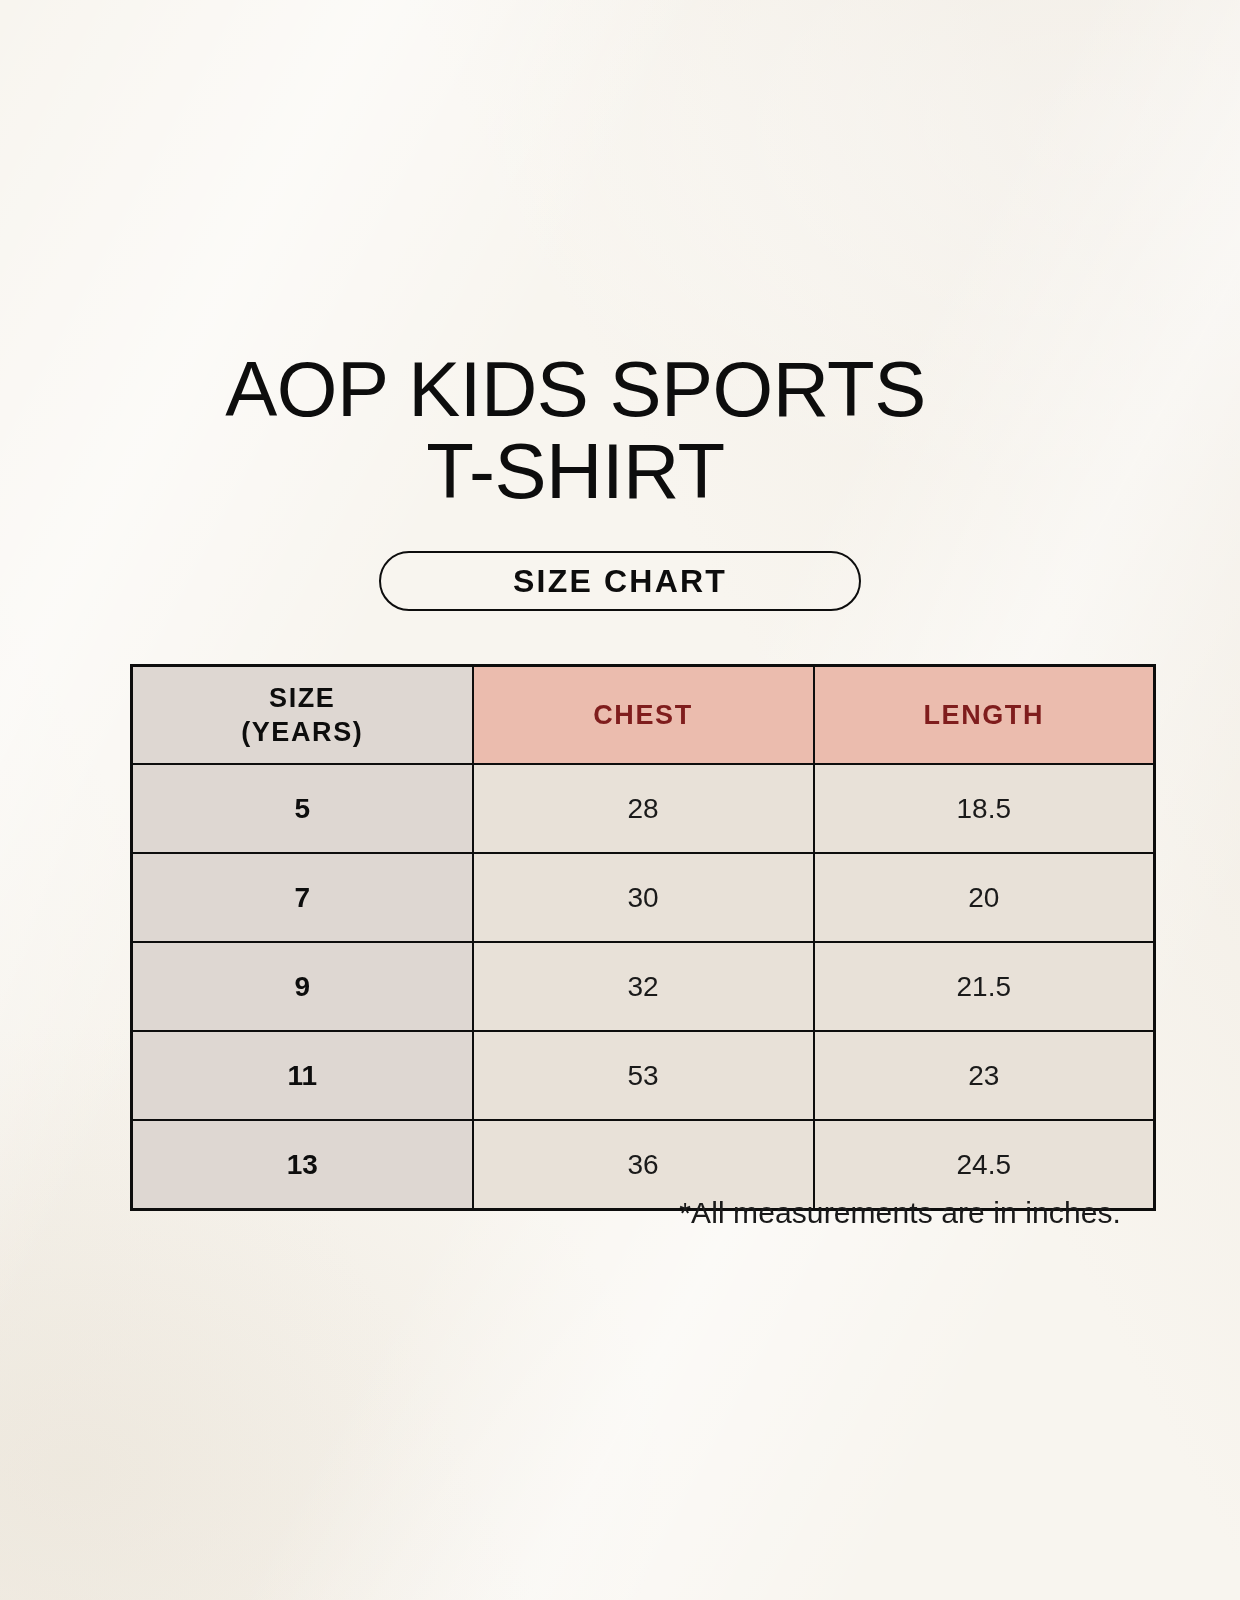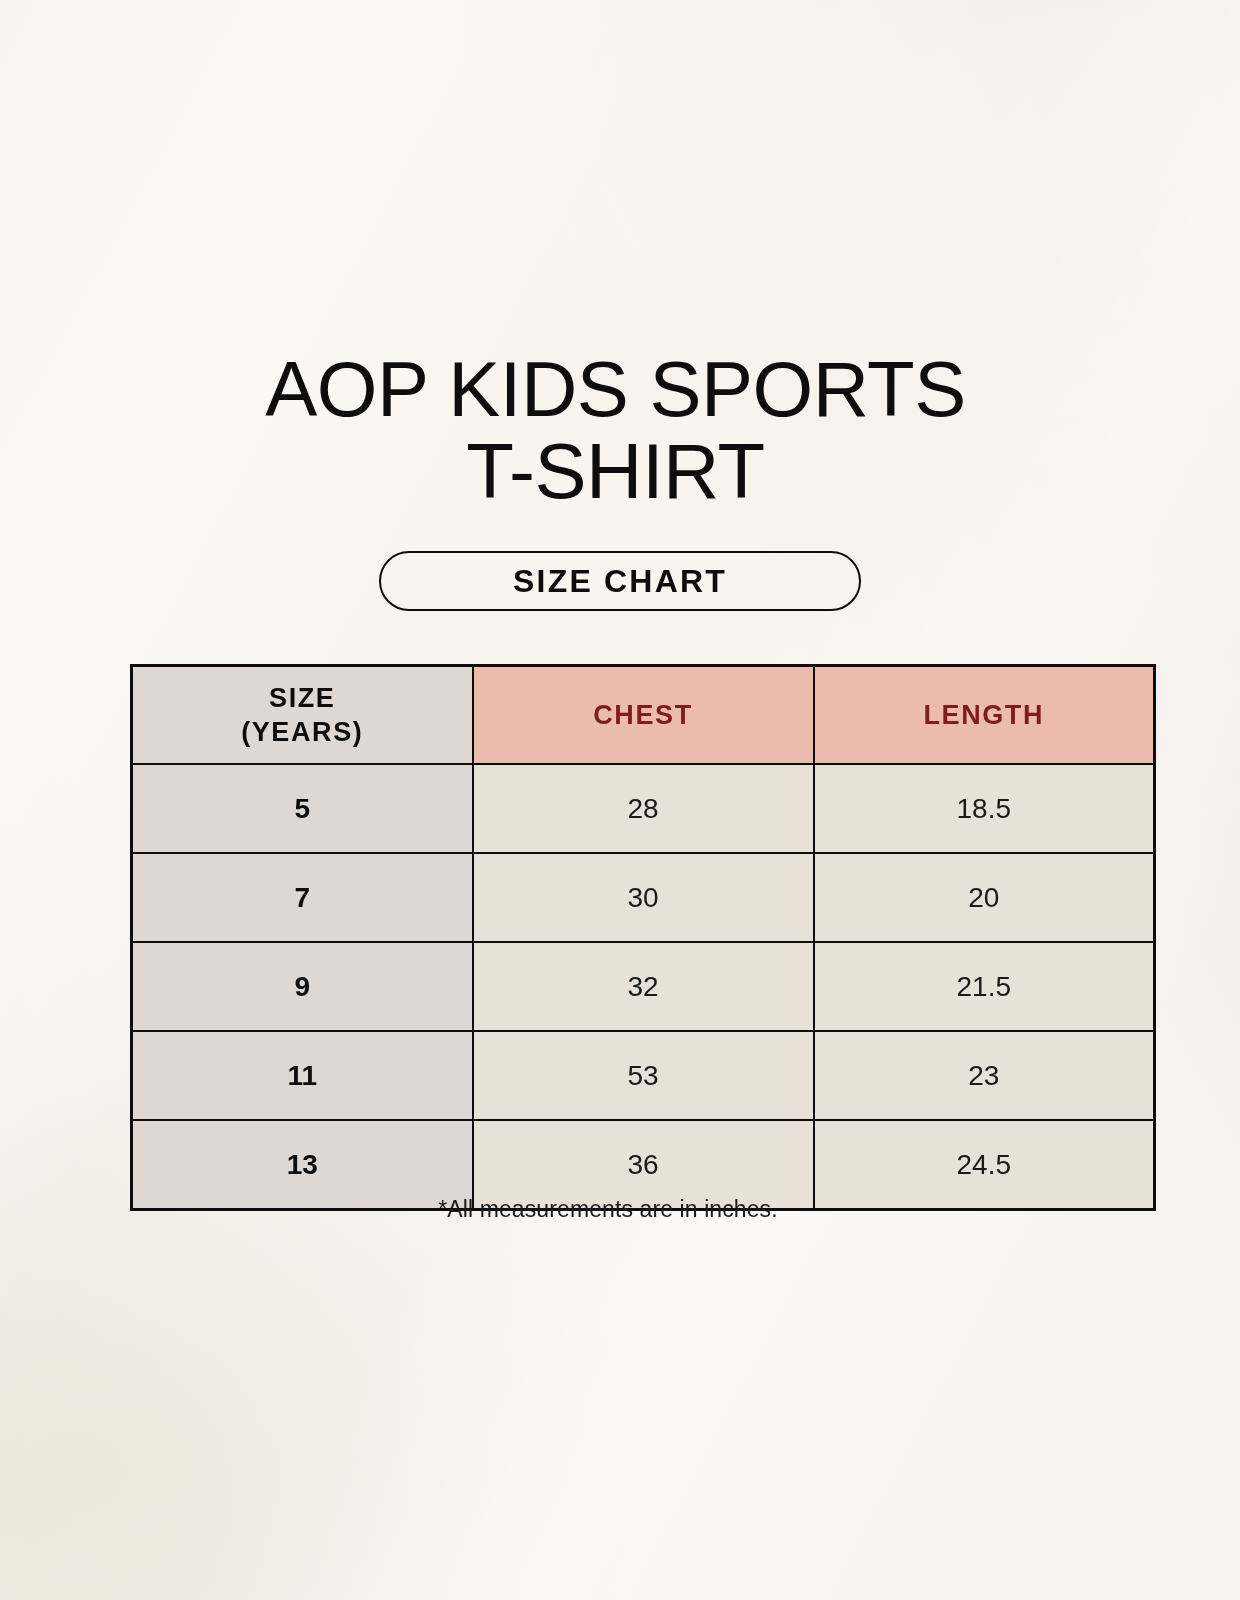--- a/index.html
+++ b/index.html
@@ -42,21 +42,20 @@
     inset: 0;
   }
 
   
   .title-block {
     position: absolute;
     top: 348px;
     left: 0;
     width: 1151px;
     text-align: center;
-    margin-left: 40px;
   }
   .title-line {
     font-size: 78px;
     line-height: 82px;
     font-weight: 400;
     letter-spacing: -0.5px;
     color: #0D0D0D;
     white-space: nowrap;
   }
 
@@ -141,22 +140,22 @@
     font-weight: 400;
     color: #1A1A1A;
     margin-left: 41px;
   }
 
   .footnote {
     position: absolute;
     left: 95px;
     top: 1196px;
     width: 1026px;
-    text-align: center;
-    font-size: 23px;
+    text-align: right;
+    font-size: 30px;
     font-weight: 400;
     color: #1A1A1A;
     letter-spacing: 0.1px;
   }
 </style>
 </head>
 <body>
 
 <div class="bg-texture"></div>
 

